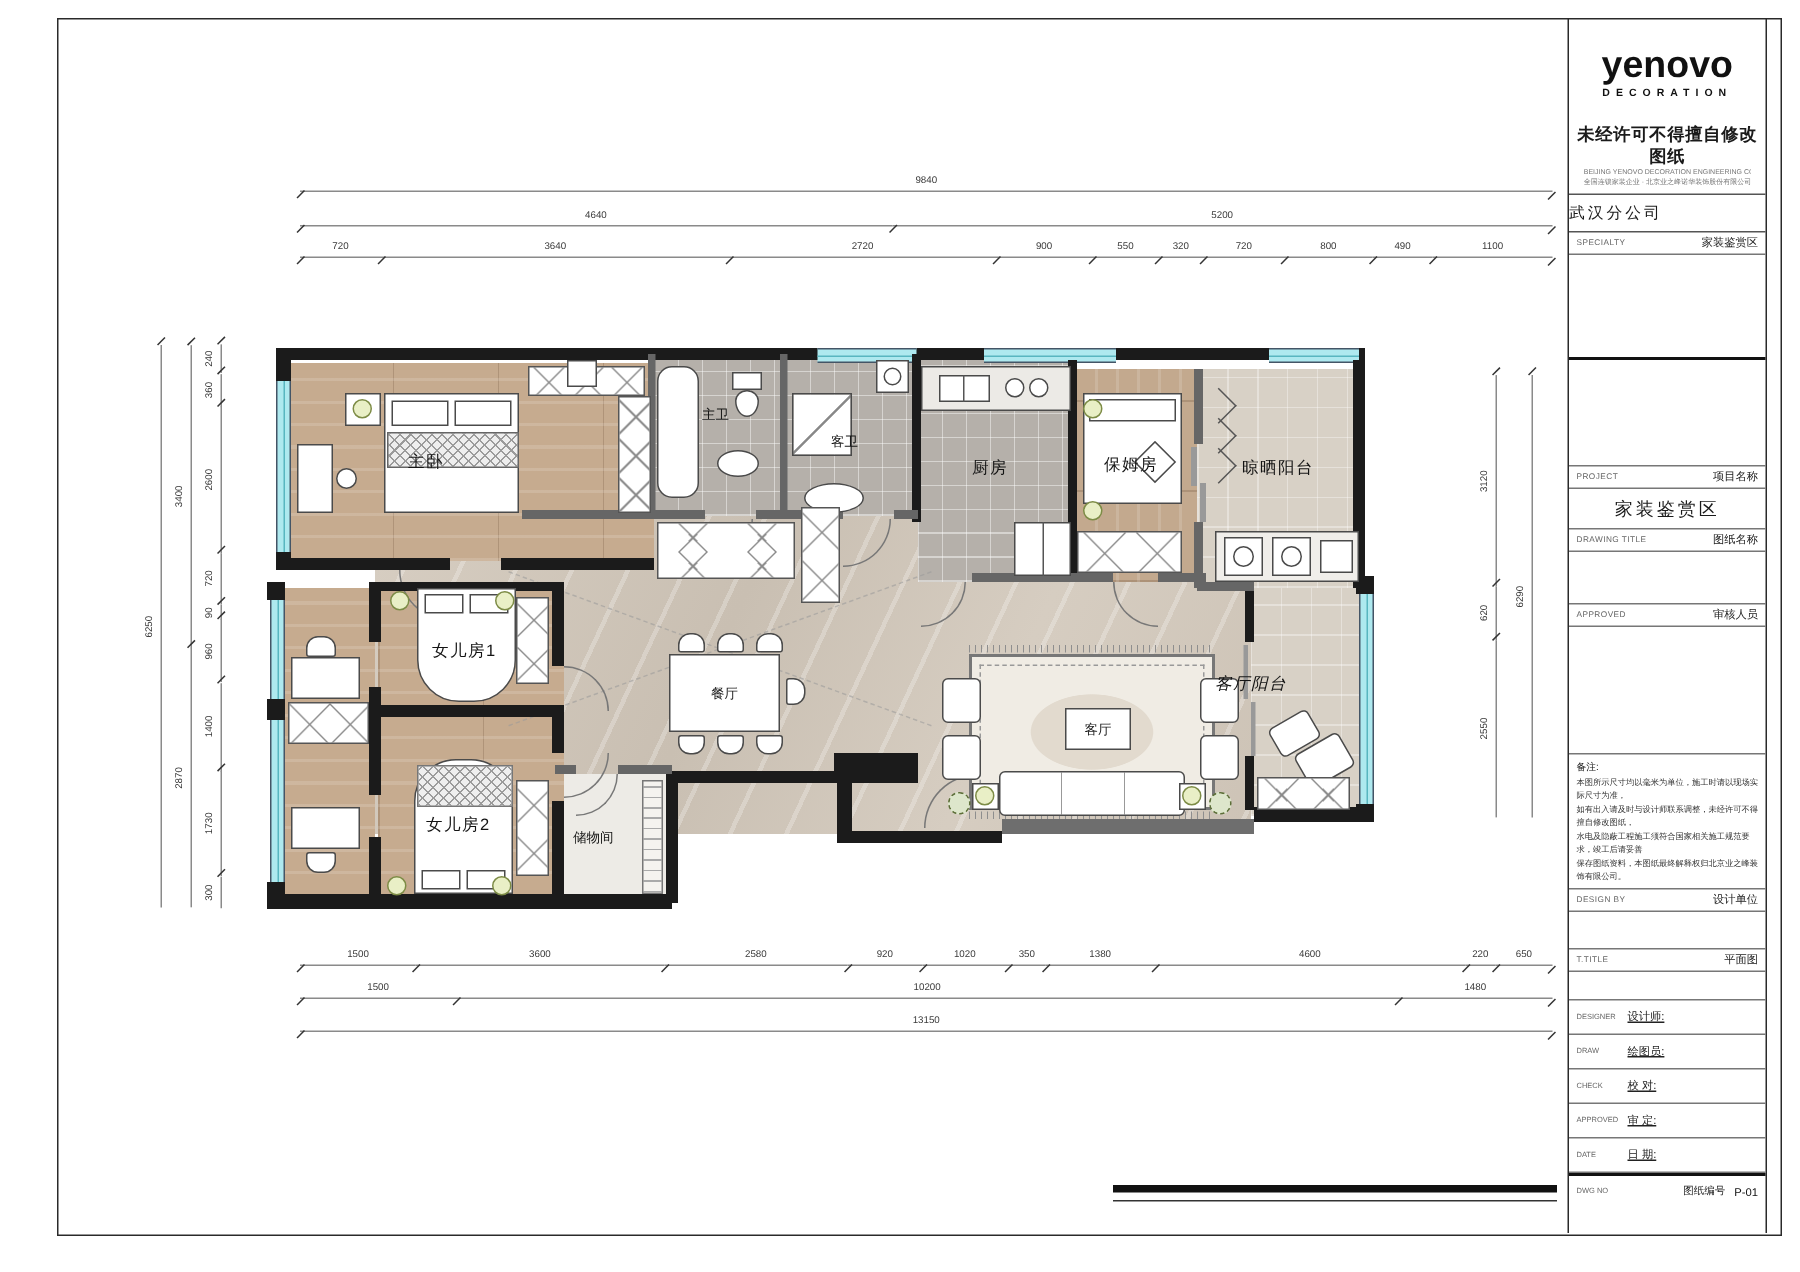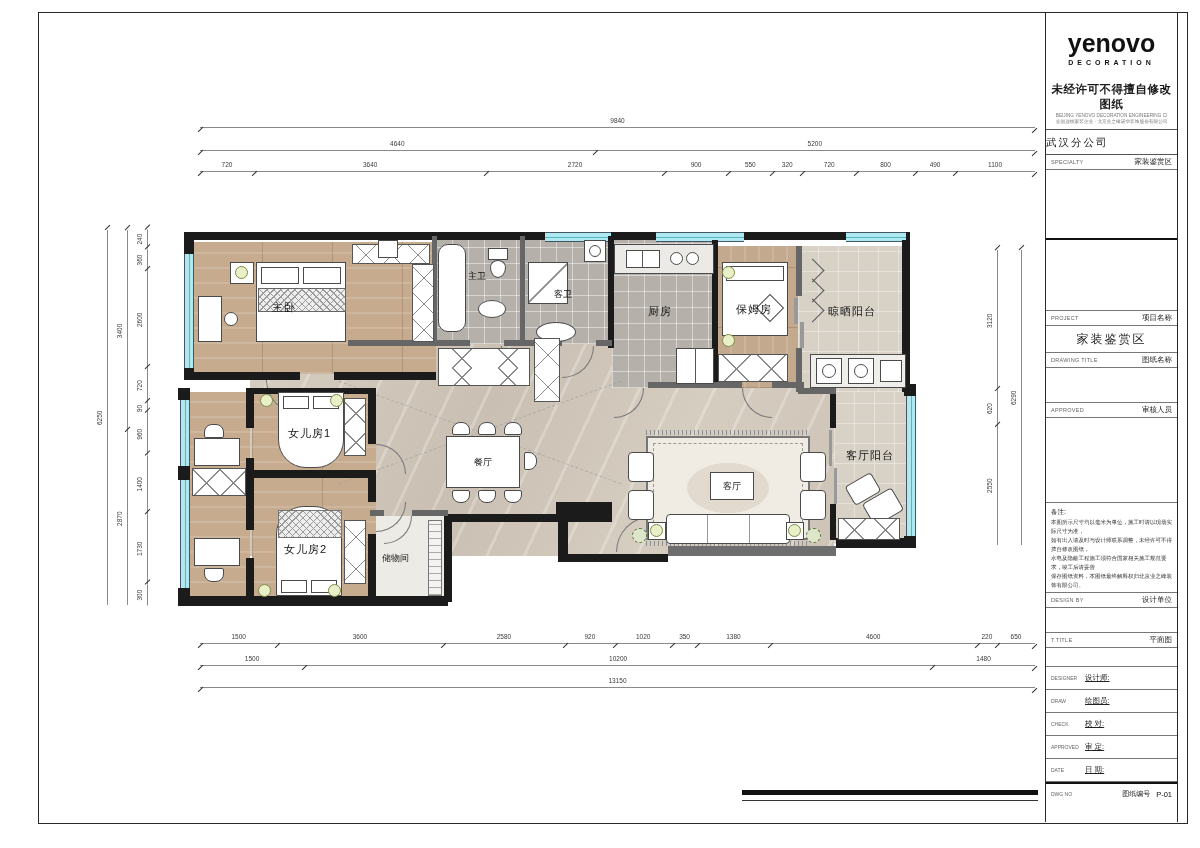--- a/index.html
+++ b/index.html
@@ -283,21 +283,21 @@
   <div class="furn rnd" style="left:204px;top:568px;width:20px;height:14px;border-radius:2px 2px 8px 8px;"></div>
 
   <div class="abs" style="left:428px;top:520px;width:14px;height:76px;border:1px solid #777;background:repeating-linear-gradient(0deg,#aaa 0 1px,transparent 1px 7px),#f5f3ef;box-sizing:border-box;"></div>
 
   <div class="rlabel" style="left:272px;top:300px;">主卧</div>
   <div class="rlabel slabel" style="left:468px;top:270px;">主卫</div>
   <div class="rlabel slabel" style="left:554px;top:288px;">客卫</div>
   <div class="rlabel" style="left:648px;top:304px;">厨房</div>
   <div class="rlabel" style="left:736px;top:302px;">保姆房</div>
   <div class="rlabel" style="left:828px;top:304px;">晾晒阳台</div>
-  <div class="rlabel" style="left:846px;top:448px;">客厅阳台</div>
+  <div class="rlabel" style="left:810px;top:448px;font-style:italic;">客厅阳台</div>
   <div class="rlabel" style="left:288px;top:426px;">女儿房1</div>
   <div class="rlabel" style="left:284px;top:542px;">女儿房2</div>
   <div class="rlabel slabel" style="left:382px;top:552px;">储物间</div>
 
   <div class="dimrow" style="left:200px;top:116px;width:835px;">
     <span class="dim-seg" style="flex-grow: 9840;">9840</span>
   </div>
   <div class="dimrow" style="left:200px;top:139px;width:835px;">
     <span class="dim-seg" style="flex-grow: 4640;">4640</span>
     <span class="dim-seg" style="flex-grow: 5200;">5200</span>

